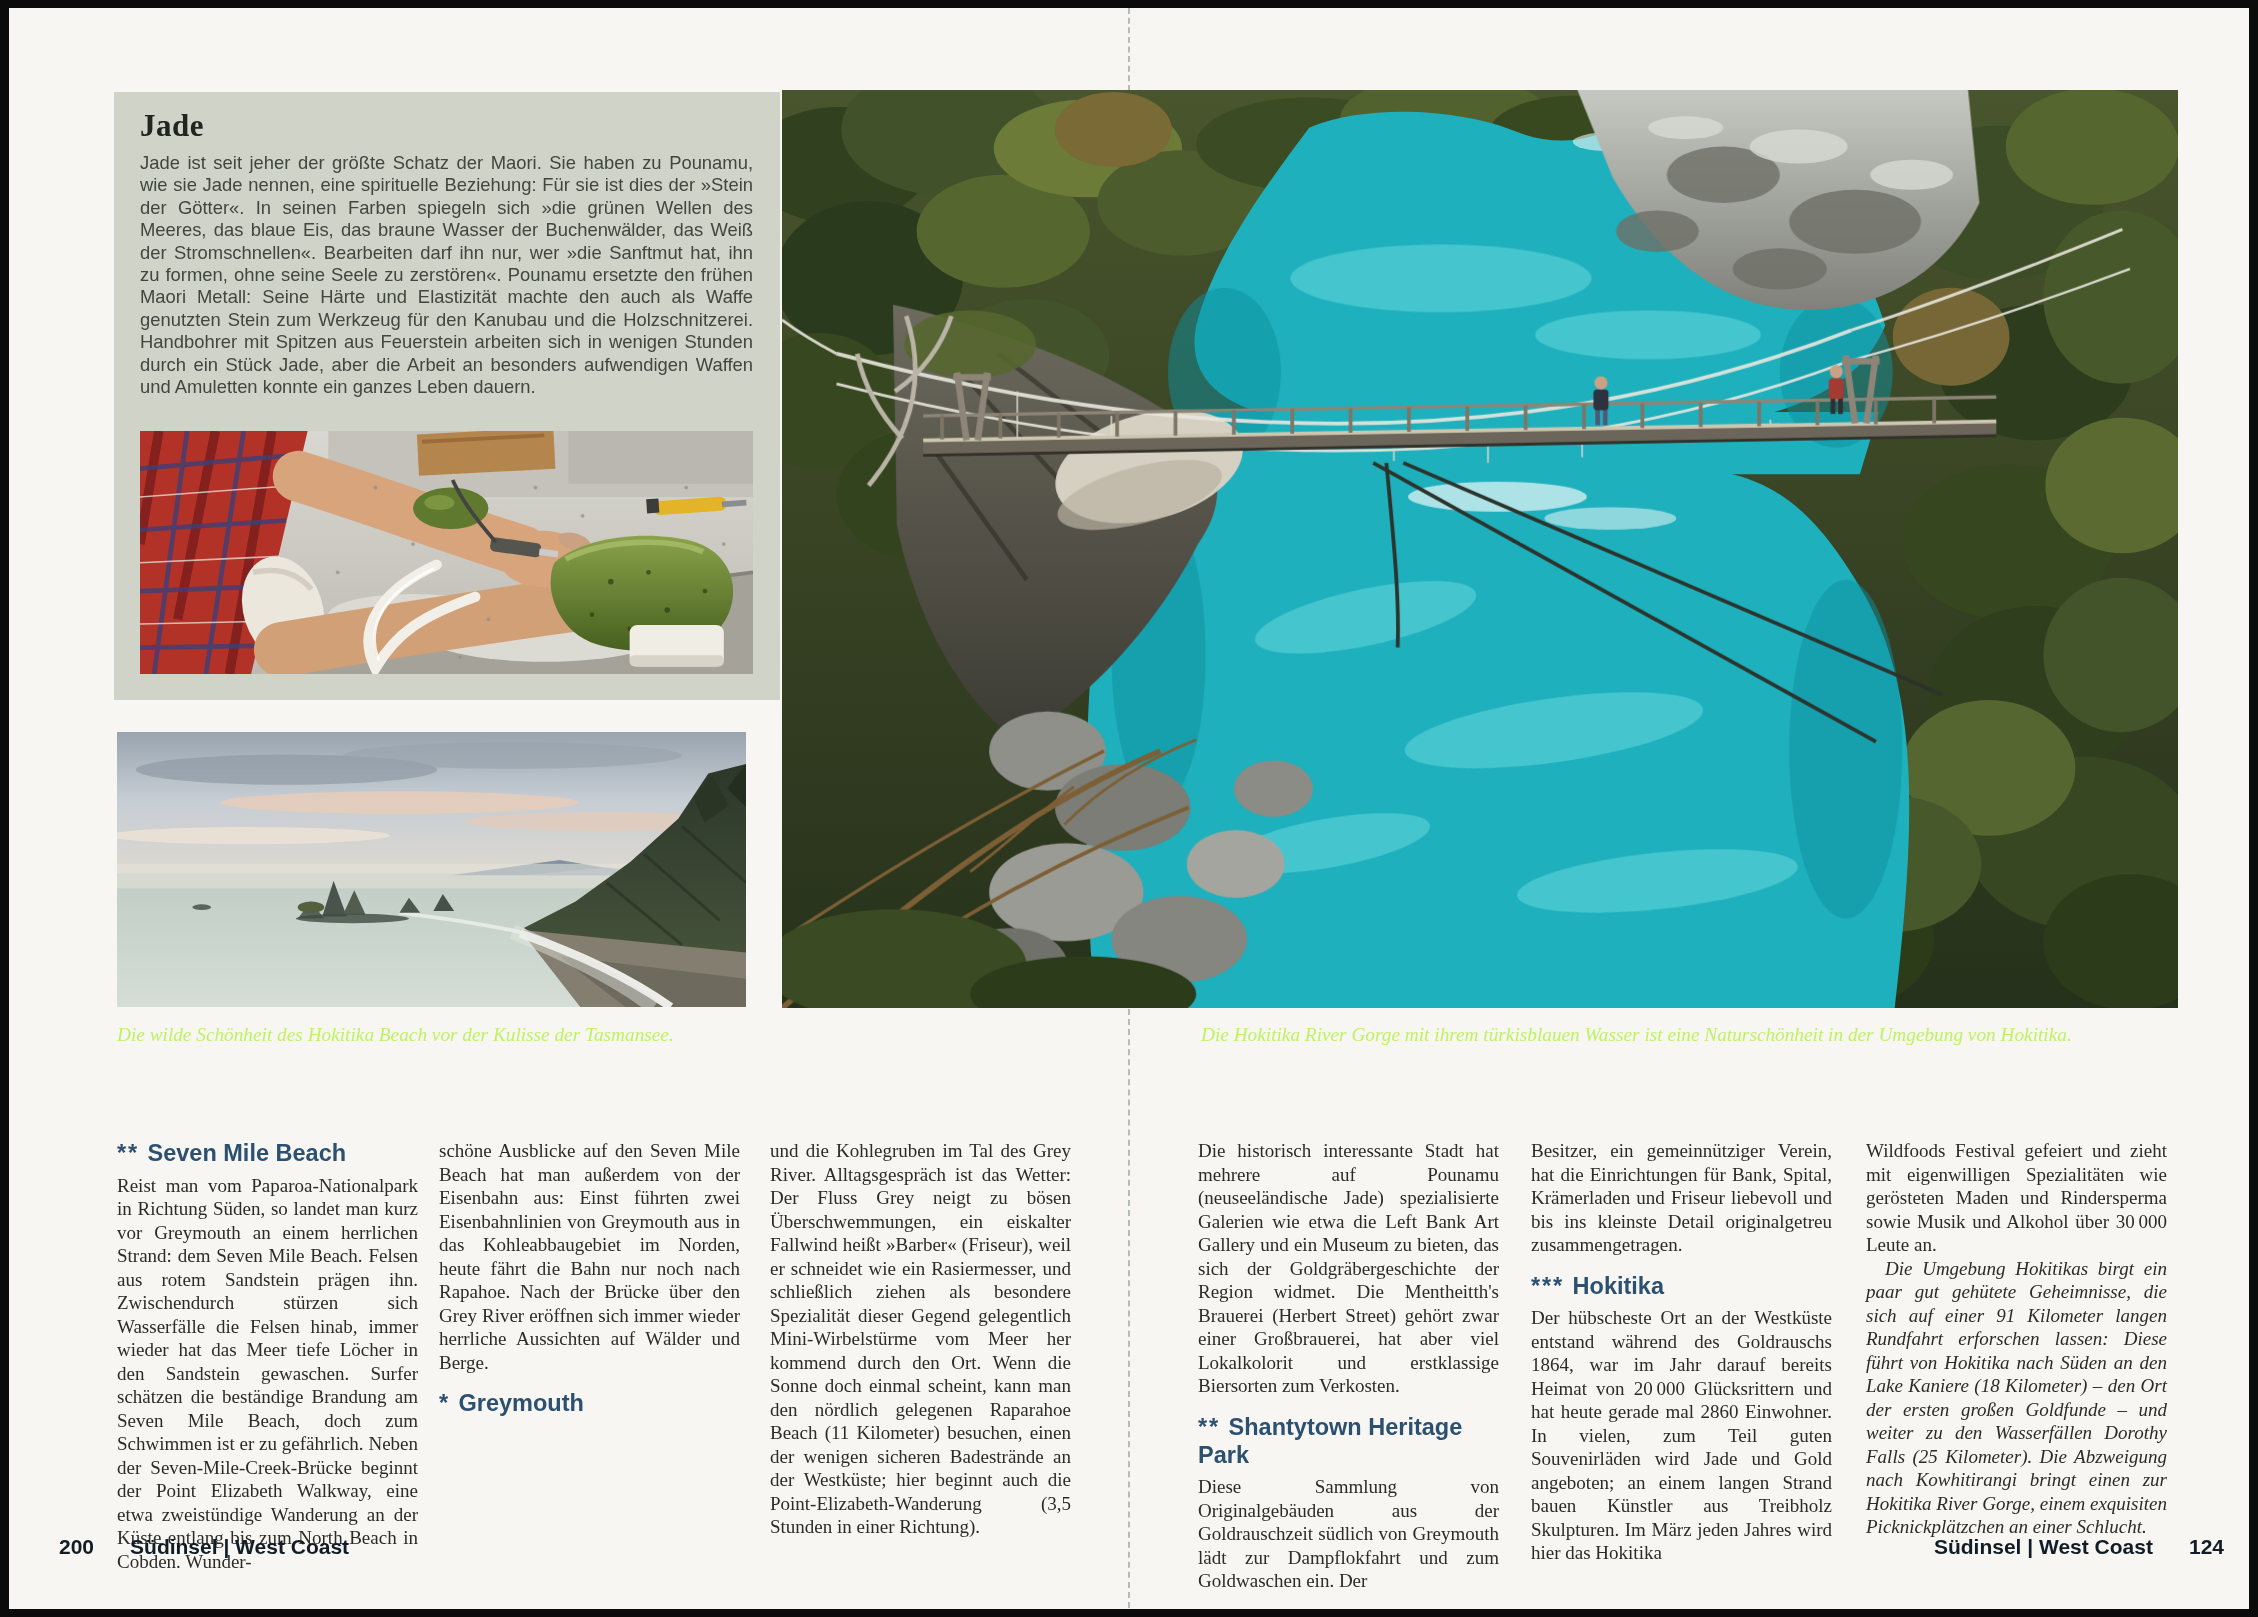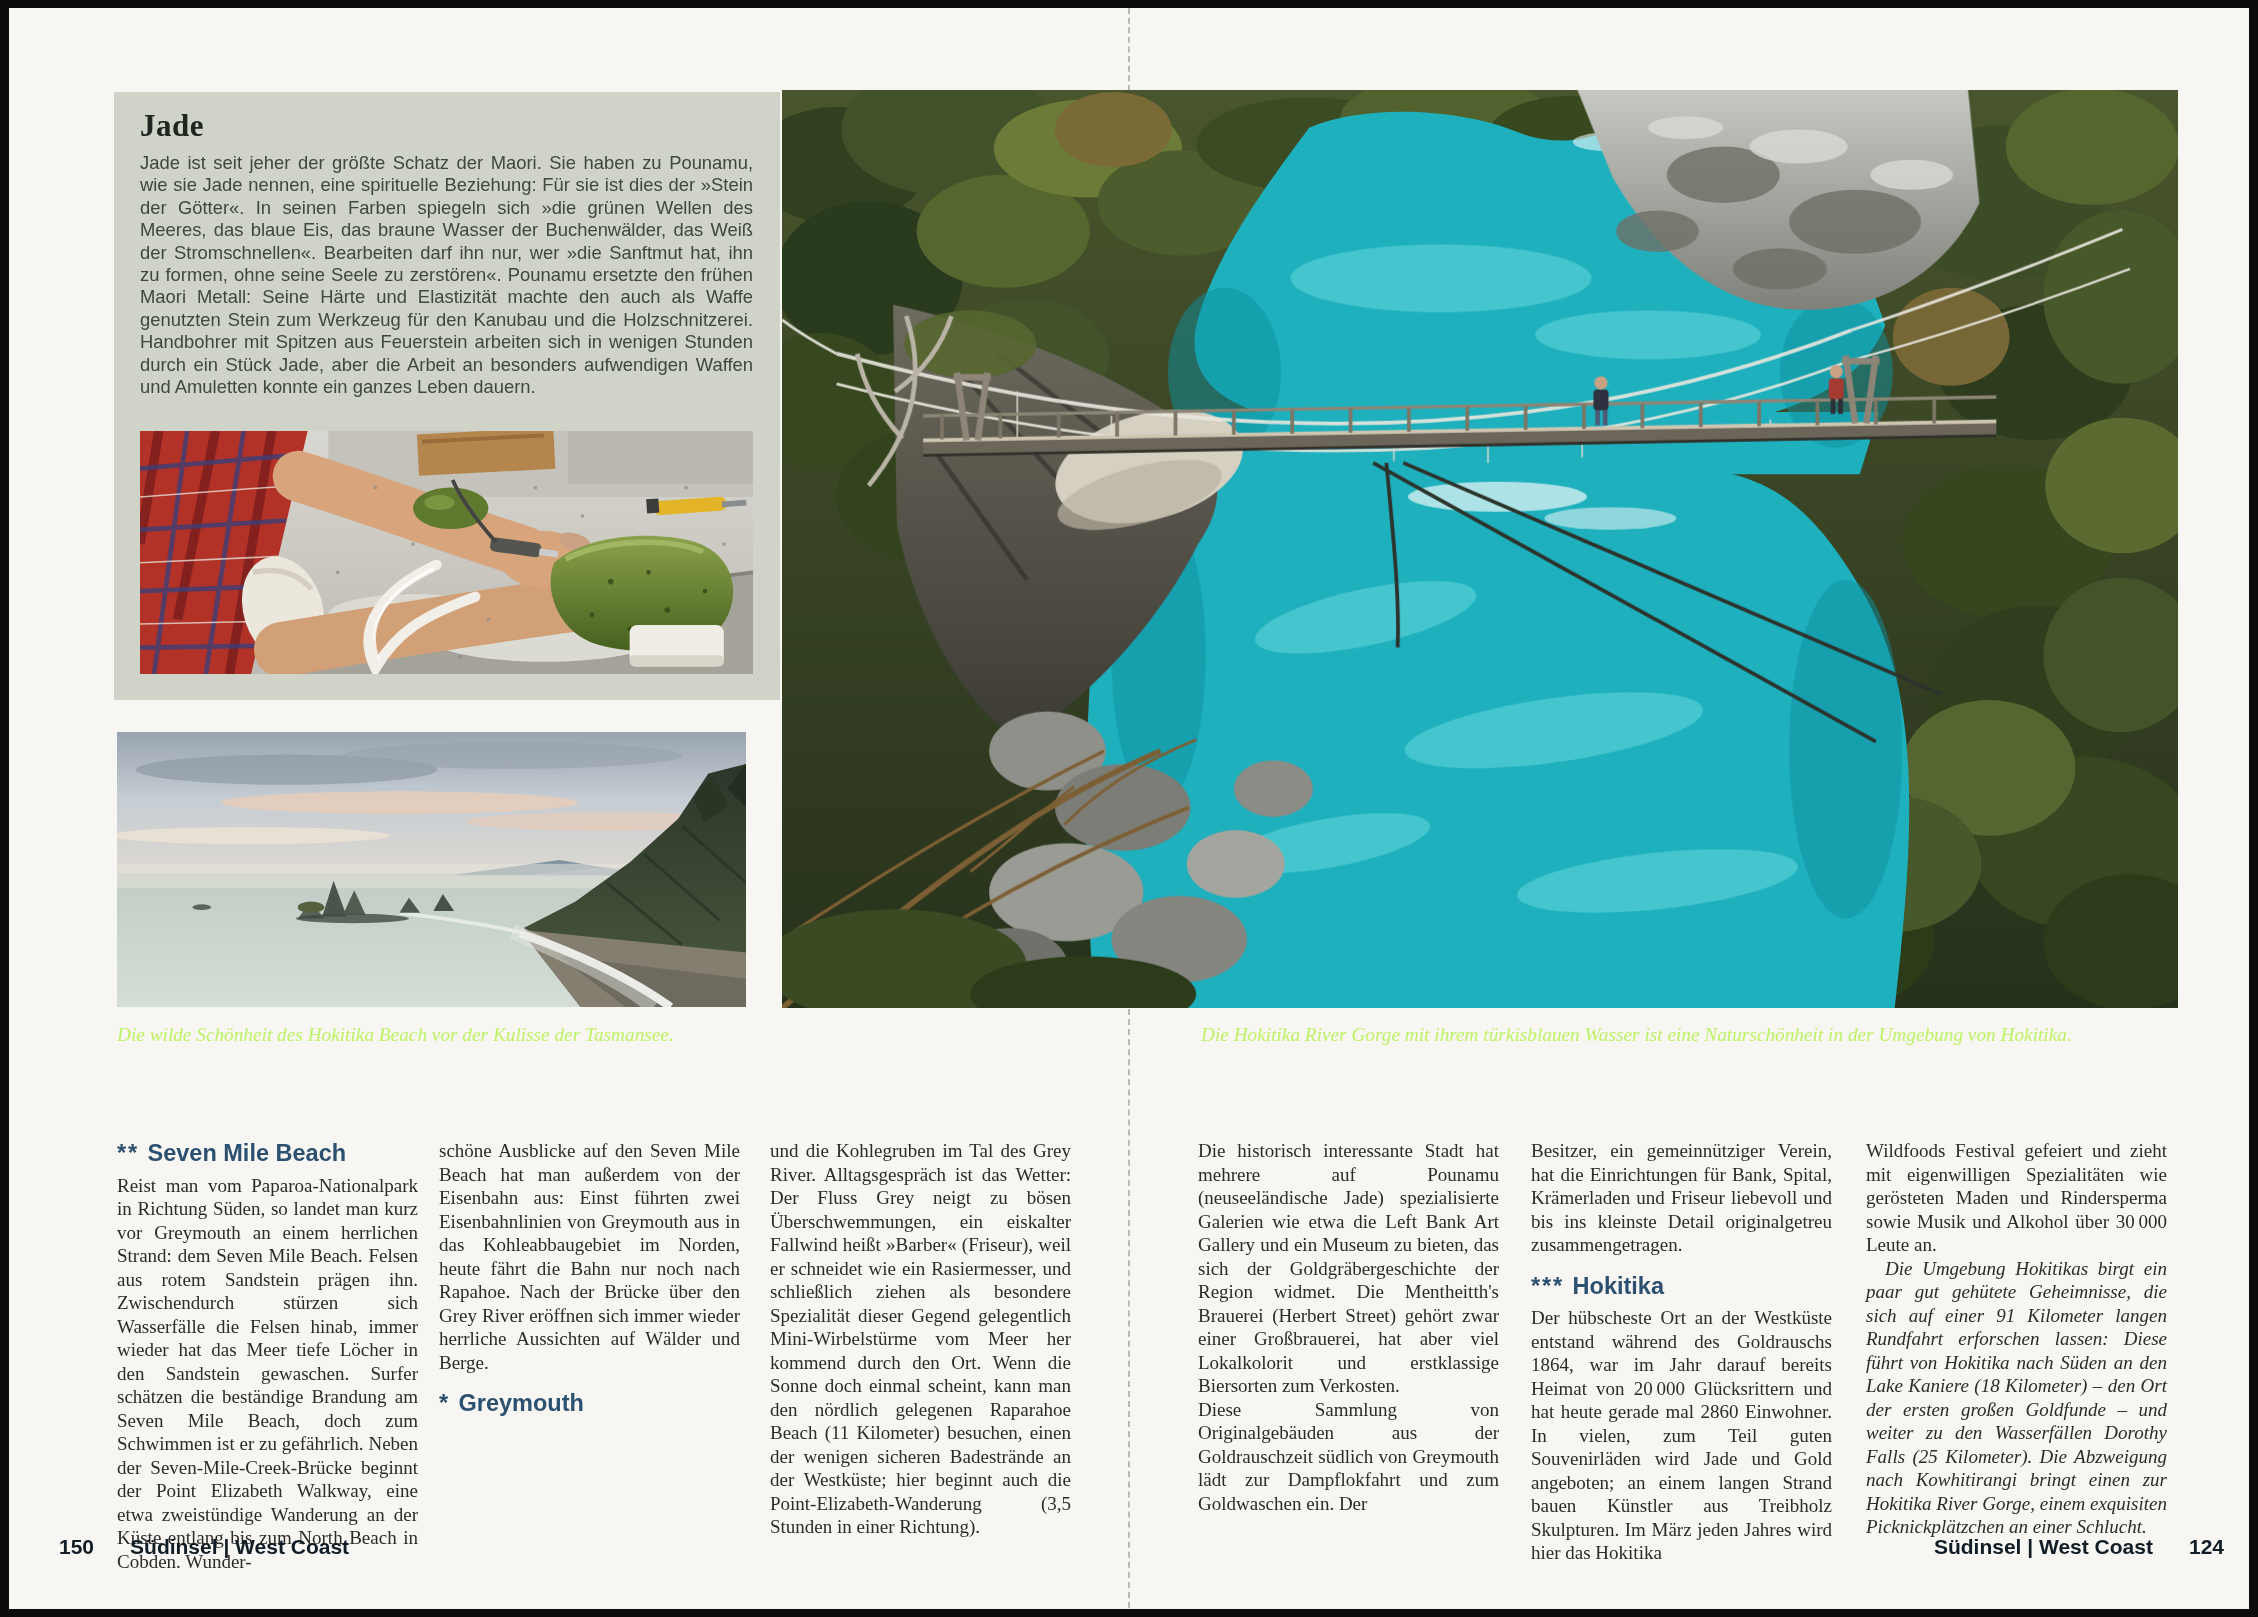--- a/index.html
+++ b/index.html
@@ -405,34 +405,35 @@
     </div>
   <div class="col" style="left:439px">
       <p class="col-para" lang="de">schöne Ausblicke auf den Seven Mile Beach hat man außerdem von der Eisenbahn aus: Einst führten zwei Eisenbahnlinien von Greymouth aus in das Kohleabbaugebiet im Norden, heute fährt die Bahn nur noch nach Rapahoe. Nach der Brücke über den Grey River eröffnen sich immer wieder herrliche Aussichten auf Wälder und Berge.</p>
       <h3 class="col-heading"><span class="stars">* </span>Greymouth</h3>
     </div>
   <div class="col" style="left:770px">
       <p class="col-para" lang="de">und die Kohlegruben im Tal des Grey River. Alltagsgespräch ist das Wetter: Der Fluss Grey neigt zu bösen Überschwemmungen, ein eiskalter Fallwind heißt »Barber« (Friseur), weil er schneidet wie ein Rasiermesser, und schließlich ziehen als besondere Spezialität dieser Gegend gelegentlich Mini-Wirbelstürme vom Meer her kommend durch den Ort. Wenn die Sonne doch einmal scheint, kann man den nördlich gelegenen Raparahoe Beach (11 Kilometer) besuchen, einen der wenigen sicheren Badestrände an der Westküste; hier beginnt auch die Point-Elizabeth-Wanderung (3,5 Stunden in einer Richtung).</p>
     </div>
   <div class="col" style="left:1198px">
       <p class="col-para" lang="de">Die historisch interessante Stadt hat mehrere auf Pounamu (neuseeländische Jade) spezialisierte Galerien wie etwa die Left Bank Art Gallery und ein Museum zu bieten, das sich der Goldgräbergeschichte der Region widmet. Die Mentheitth's Brauerei (Herbert Street) gehört zwar einer Großbrauerei, hat aber viel Lokalkolorit und erstklassige Biersorten zum Verkosten.</p>
+      <h3 class="col-heading"><span class="stars">** </span>Shantytown Heritage Park</h3>
       <p class="col-para" lang="de">Diese Sammlung von Originalgebäuden aus der Goldrauschzeit südlich von Greymouth lädt zur Dampflokfahrt und zum Goldwaschen ein. Der</p>
     </div>
   <div class="col" style="left:1531px">
       <p class="col-para" lang="de">Besitzer, ein gemeinnütziger Verein, hat die Einrichtungen für Bank, Spital, Krämerladen und Friseur liebevoll und bis ins kleinste Detail originalgetreu zusammengetragen.</p>
       <h3 class="col-heading"><span class="stars">*** </span>Hokitika</h3>
       <p class="col-para" lang="de">Der hübscheste Ort an der Westküste entstand während des Goldrauschs 1864, war im Jahr darauf bereits Heimat von 20 000 Glücksrittern und hat heute gerade mal 2860 Einwohner. In vielen, zum Teil guten Souvenirläden wird Jade und Gold angeboten; an einem langen Strand bauen Künstler aus Treibholz Skulpturen. Im März jeden Jahres wird hier das Hokitika</p>
     </div>
   <div class="col" style="left:1866px">
       <p class="col-para" lang="de">Wildfoods Festival gefeiert und zieht mit eigenwilligen Spezialitäten wie gerösteten Maden und Rindersperma sowie Musik und Alkohol über 30 000 Leute an.</p>
       <p class="col-para indent" lang="de">Die Umgebung Hokitikas birgt ein paar gut gehütete Geheimnisse, die sich auf einer 91 Kilometer langen Rundfahrt erforschen lassen: Diese führt von Hokitika nach Süden an den Lake Kaniere (18 Kilometer) – den Ort der ersten großen Goldfunde – und weiter zu den Wasserfällen Dorothy Falls (25 Kilometer). Die Abzweigung nach Kowhitirangi bringt einen zur Hokitika River Gorge, einem exquisiten Picknickplätzchen an einer Schlucht.</p>
     </div>
 
   <div class="footer left">
-    <span>150</span>
+    <span>200</span>
     <span>Südinsel | West Coast</span>
   </div>
   <div class="footer right">
     <span>Südinsel | West Coast</span>
     <span>124</span>
   </div>
 </div>
 
 
 </body></html>

